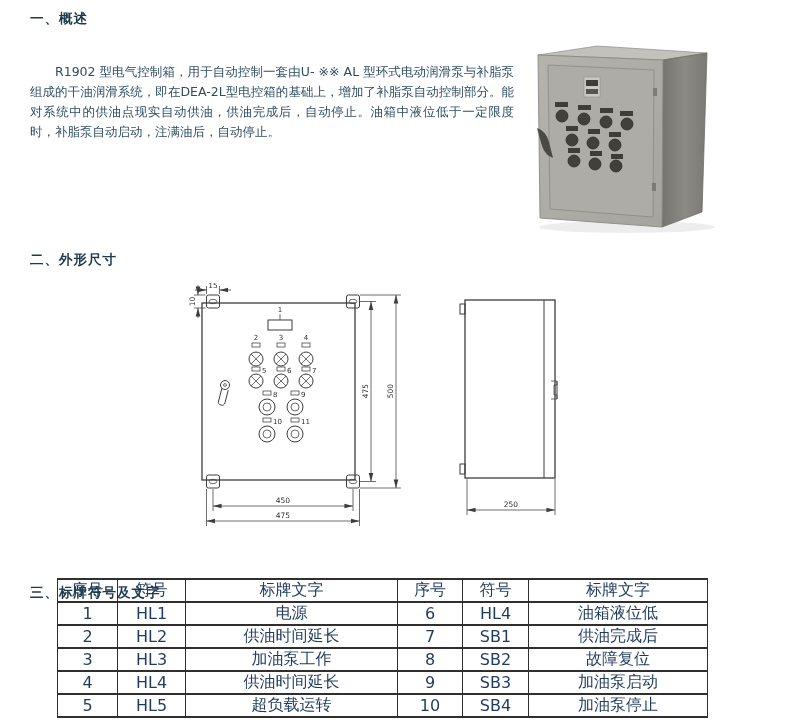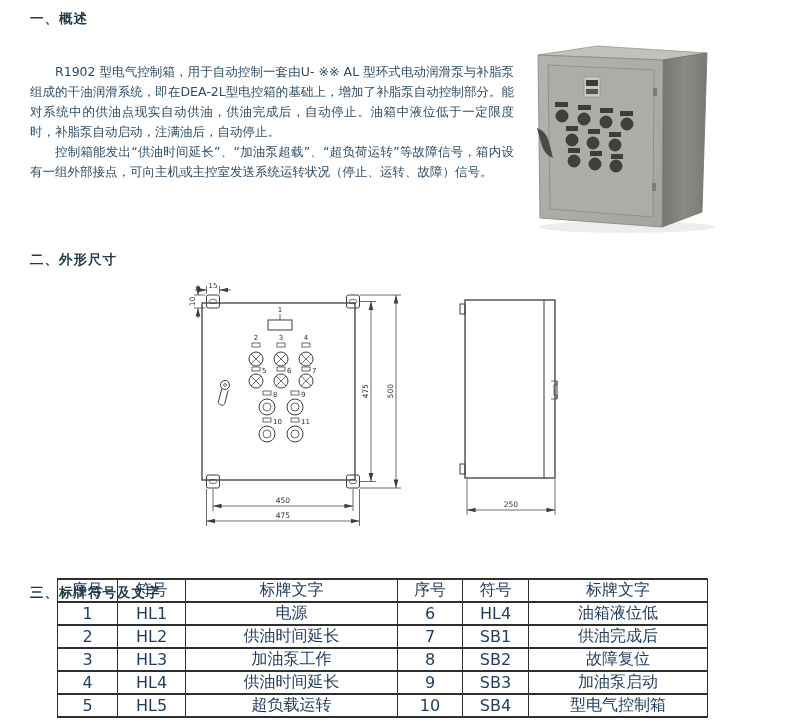--- a/index.html
+++ b/index.html
@@ -31,21 +31,20 @@
 </style>
 </head>
 <body>
 
 <div class="page">
 
   <h2 class="sec-heading" id="heading-1">一、概述</h2>
 
   <div class="paras">
     <p>R1902 型电气控制箱，用于自动控制一套由U- ※※ AL 型环式电动润滑泵与补脂泵组成的干油润滑系统，即在DEA-2L型电控箱的基础上，增加了补脂泵自动控制部分。能对系统中的供油点现实自动供油，供油完成后，自动停止。油箱中液位低于一定限度时，补脂泵自动启动，注满油后，自动停止。</p>
-    <p>控制箱能发出“供油时间延长”、“加油泵超载”、“超负荷运转”等故障信号，箱内设有一组外部接点，可向主机或主控室发送系统运转状况（停止、运转、故障）信号。</p>
   </div>
 
   <div class="photo">
     <svg width="245" height="205" viewBox="0 0 245 205">
       <defs>
         <linearGradient id="gSide" x1="0" y1="0" x2="1" y2="0">
           <stop offset="0" stop-color="#75746f"></stop>
           <stop offset="0.5" stop-color="#8b8a84"></stop>
           <stop offset="1" stop-color="#7a7974"></stop>
         </linearGradient>
@@ -313,18 +312,18 @@
         <td>9</td>
         <td>SB3</td>
         <td>加油泵启动</td>
       </tr>
       <tr>
         <td>5</td>
         <td>HL5</td>
         <td>超负载运转</td>
         <td>10</td>
         <td>SB4</td>
-        <td>型电气控制箱</td>
+        <td>加油泵停止</td>
       </tr>
     </tbody>
   </table>
 
 </div>
 
 </body></html>

